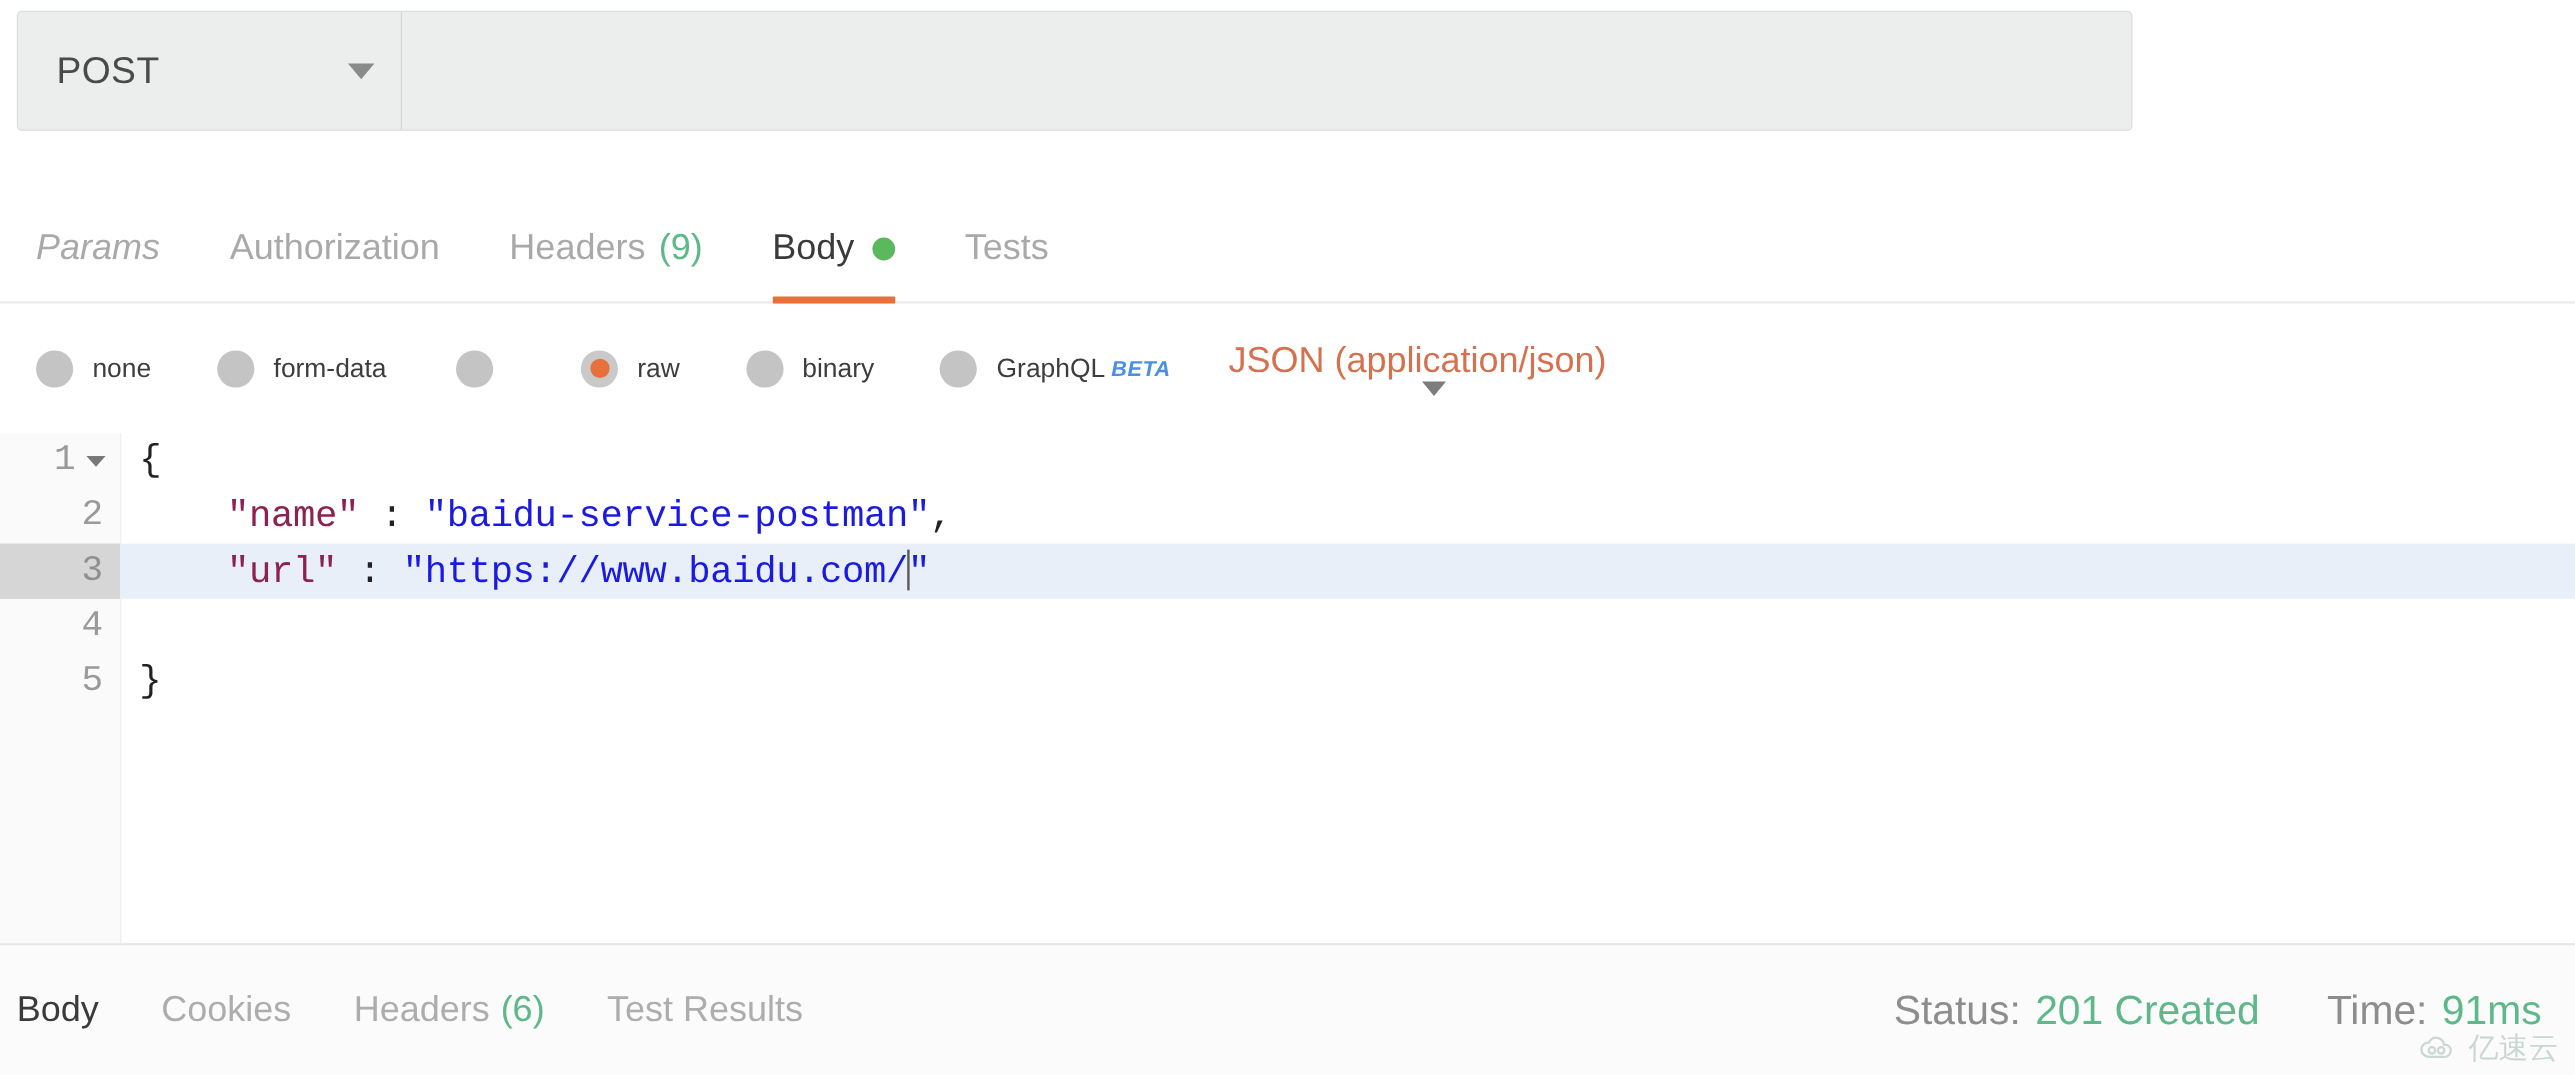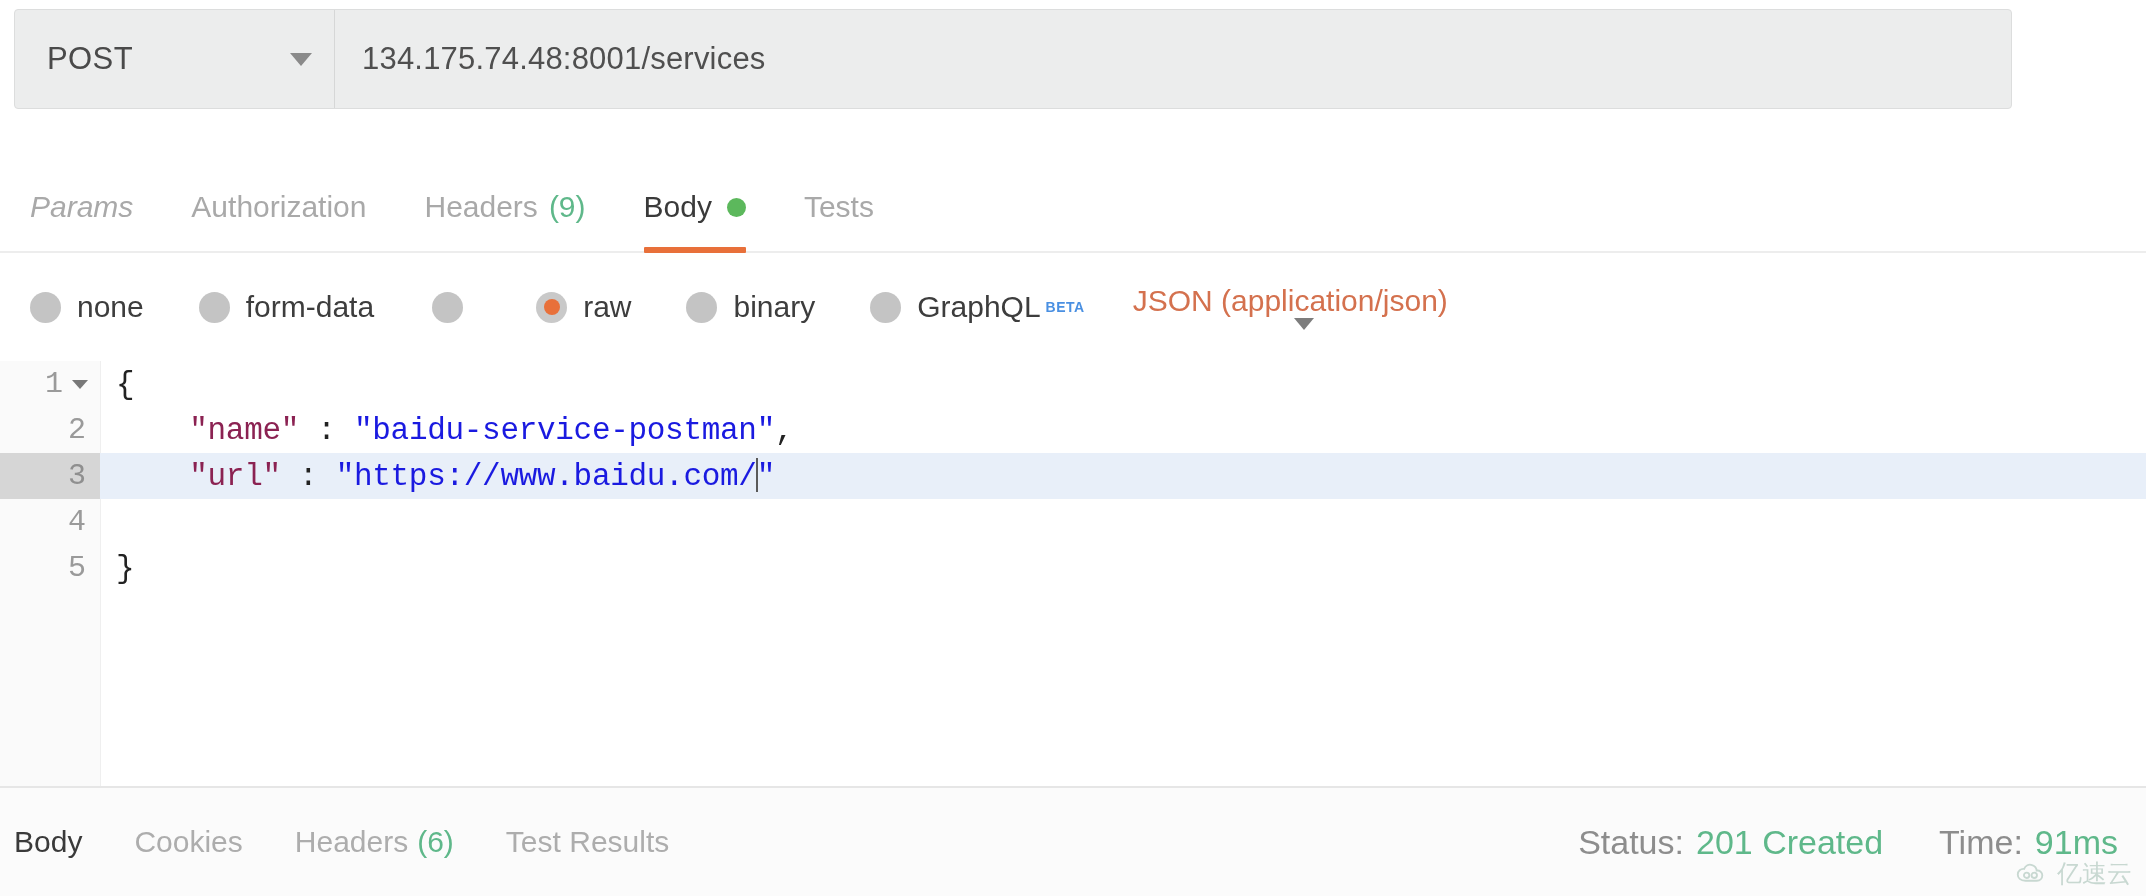--- a/index.html
+++ b/index.html
@@ -14,21 +14,21 @@
     overflow: hidden;
     position: relative;
     -webkit-font-smoothing: antialiased;
   }
 
   
   .request-bar {
     position: absolute;
     left: 14px;
     top: 9px;
-    width: 1998px;
+    width: 1763px;
     height: 100px;
     box-sizing: border-box;
     display: flex;
     align-items: stretch;
     background: #eceded;
     border: 1px solid #dcdddd;
     border-radius: 4px;
   }
   .method-select {
     width: 320px;
@@ -145,30 +145,31 @@
   }
   .radio-opt.selected .radio-mark { background: #c9c9c9; }
   .radio-inner {
     width: 16px;
     height: 16px;
     border-radius: 50%;
     background: transparent;
   }
   .radio-opt.selected .radio-inner { background: #e8703a; }
   .radio-label {
-    font-size: 30px;
+    font-size: 22px;
     color: #3d3d3d;
   }
   .beta-badge {
-    font-size: 14px;
+    font-size: 18px;
     color: #4a90e2;
     font-weight: bold;
     vertical-align: super;
     margin-left: 5px;
     letter-spacing: 0.5px;
+    font-style: italic;
   }
   .content-type {
     display: flex;
     align-items: center;
     cursor: pointer;
     user-select: none;
     white-space: nowrap;
   }
   .content-type-label {
     font-size: 30px;
@@ -320,23 +321,20 @@
   }
 </style>
 </head>
 <body>
 
 <div class="request-bar">
   <div class="method-select">
     <span class="method-label">POST</span>
     <span class="caret"></span>
   </div>
-  <div class="url-field">
-    <span class="url-text">134.175.74.48:8001/services</span>
-  </div>
 </div>
 
 <div class="req-tabs" id="req-tabs">
     <div class="req-tab">
       <span>Params</span>
     </div>
     <div class="req-tab">
       <span>Authorization</span>
     </div>
     <div class="req-tab">

